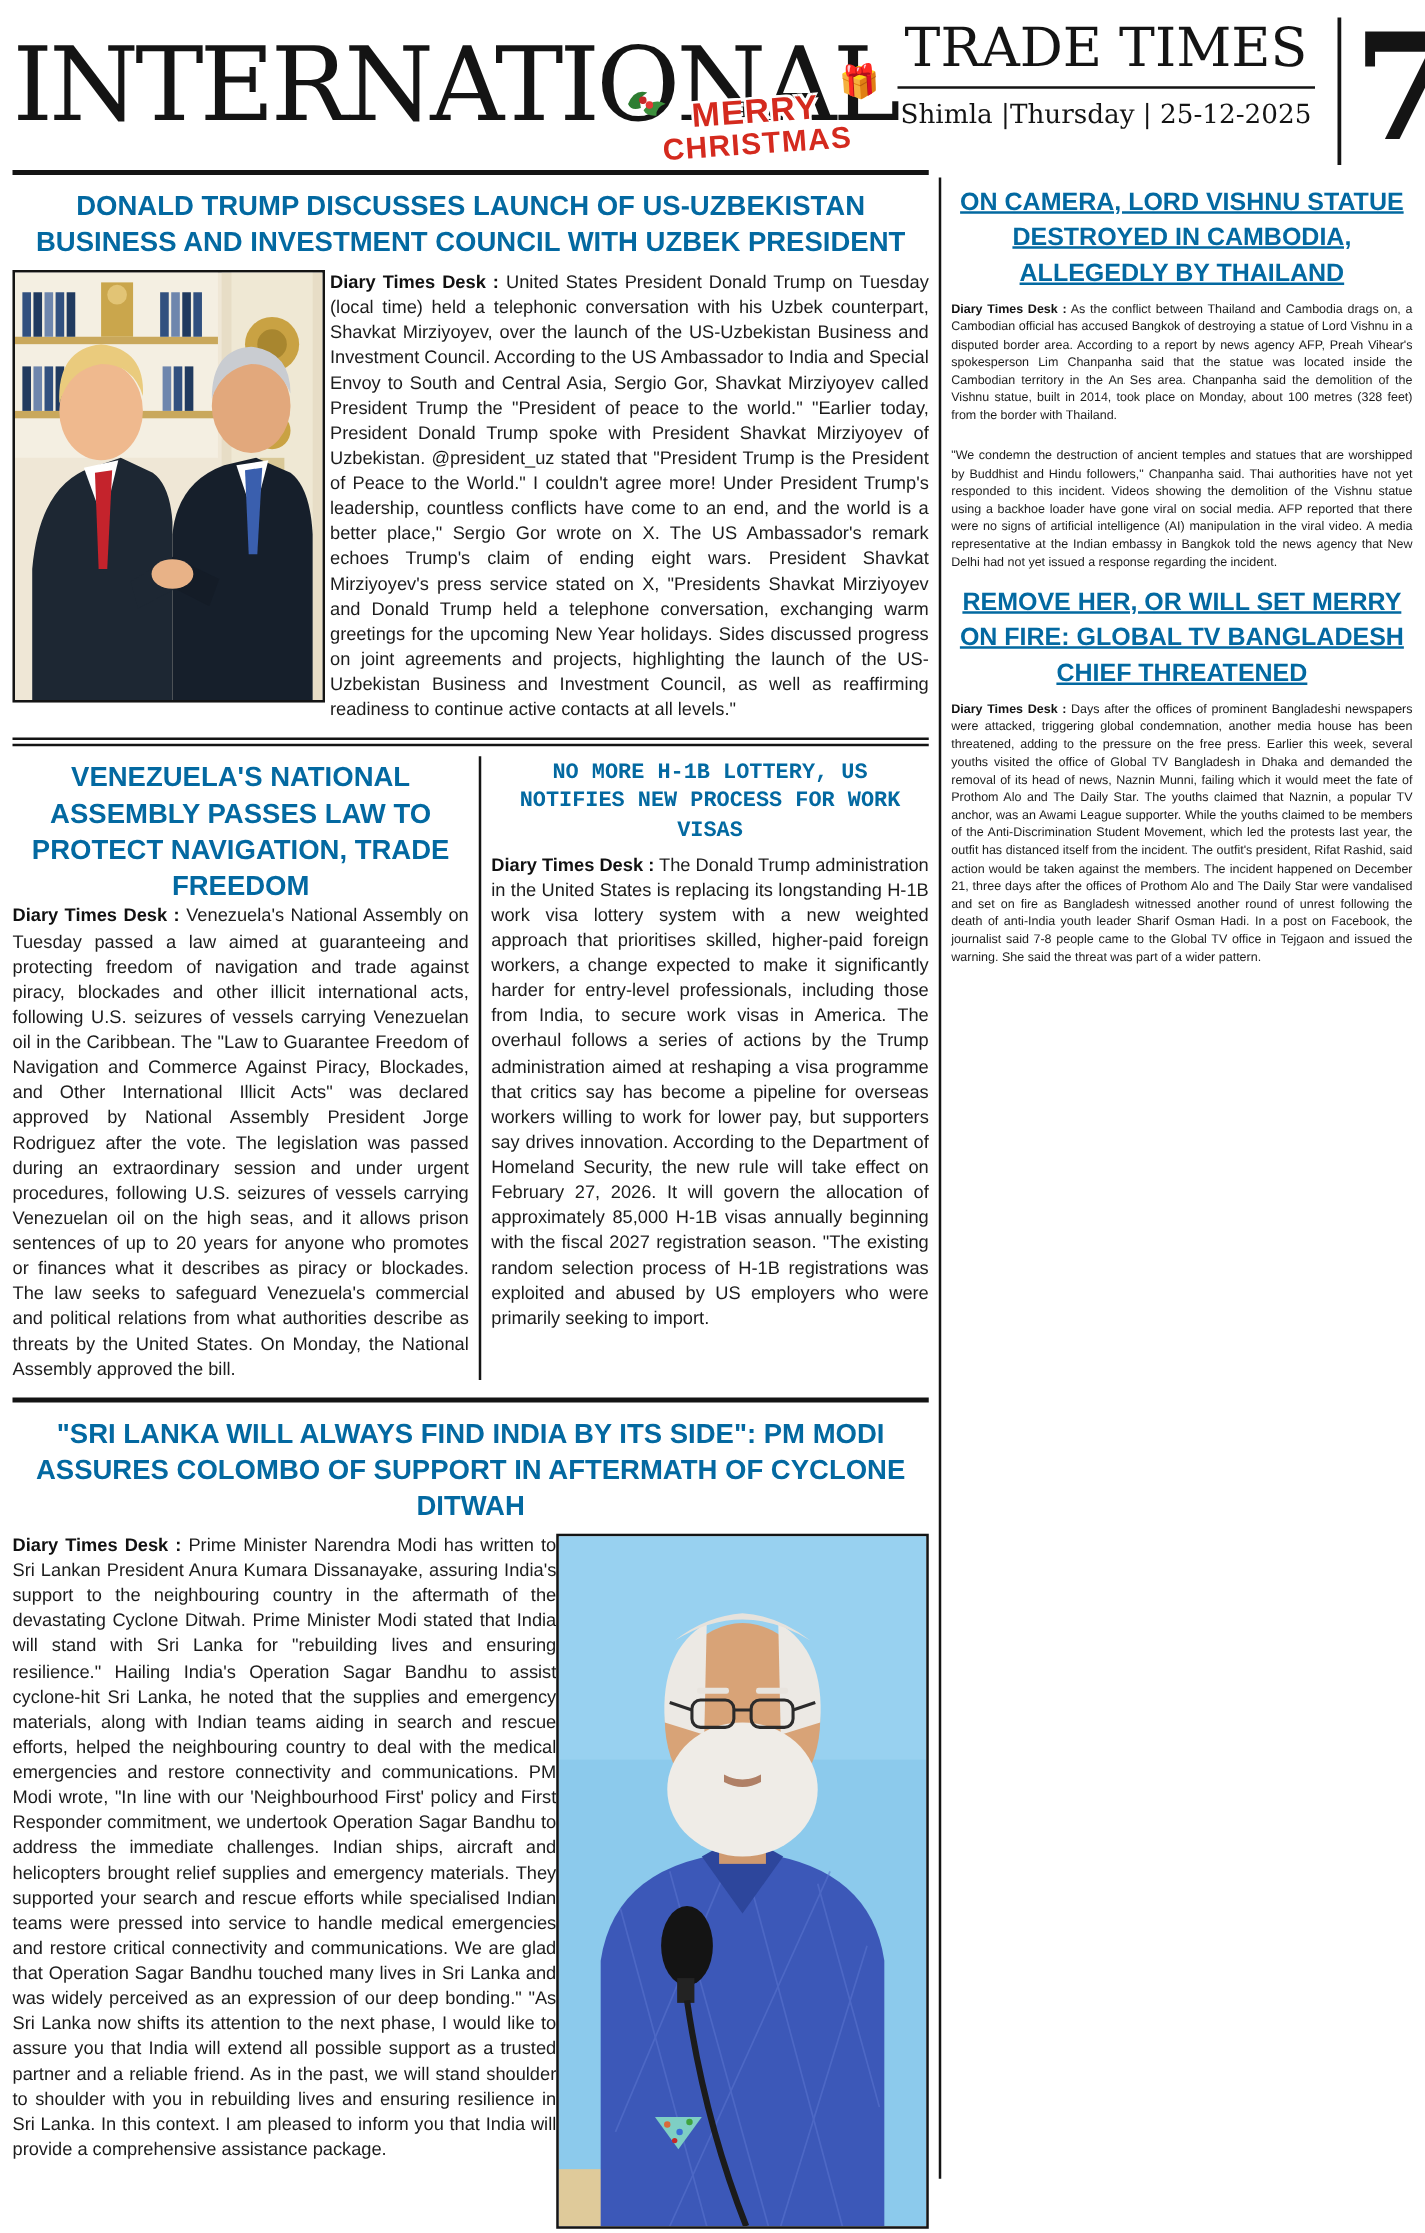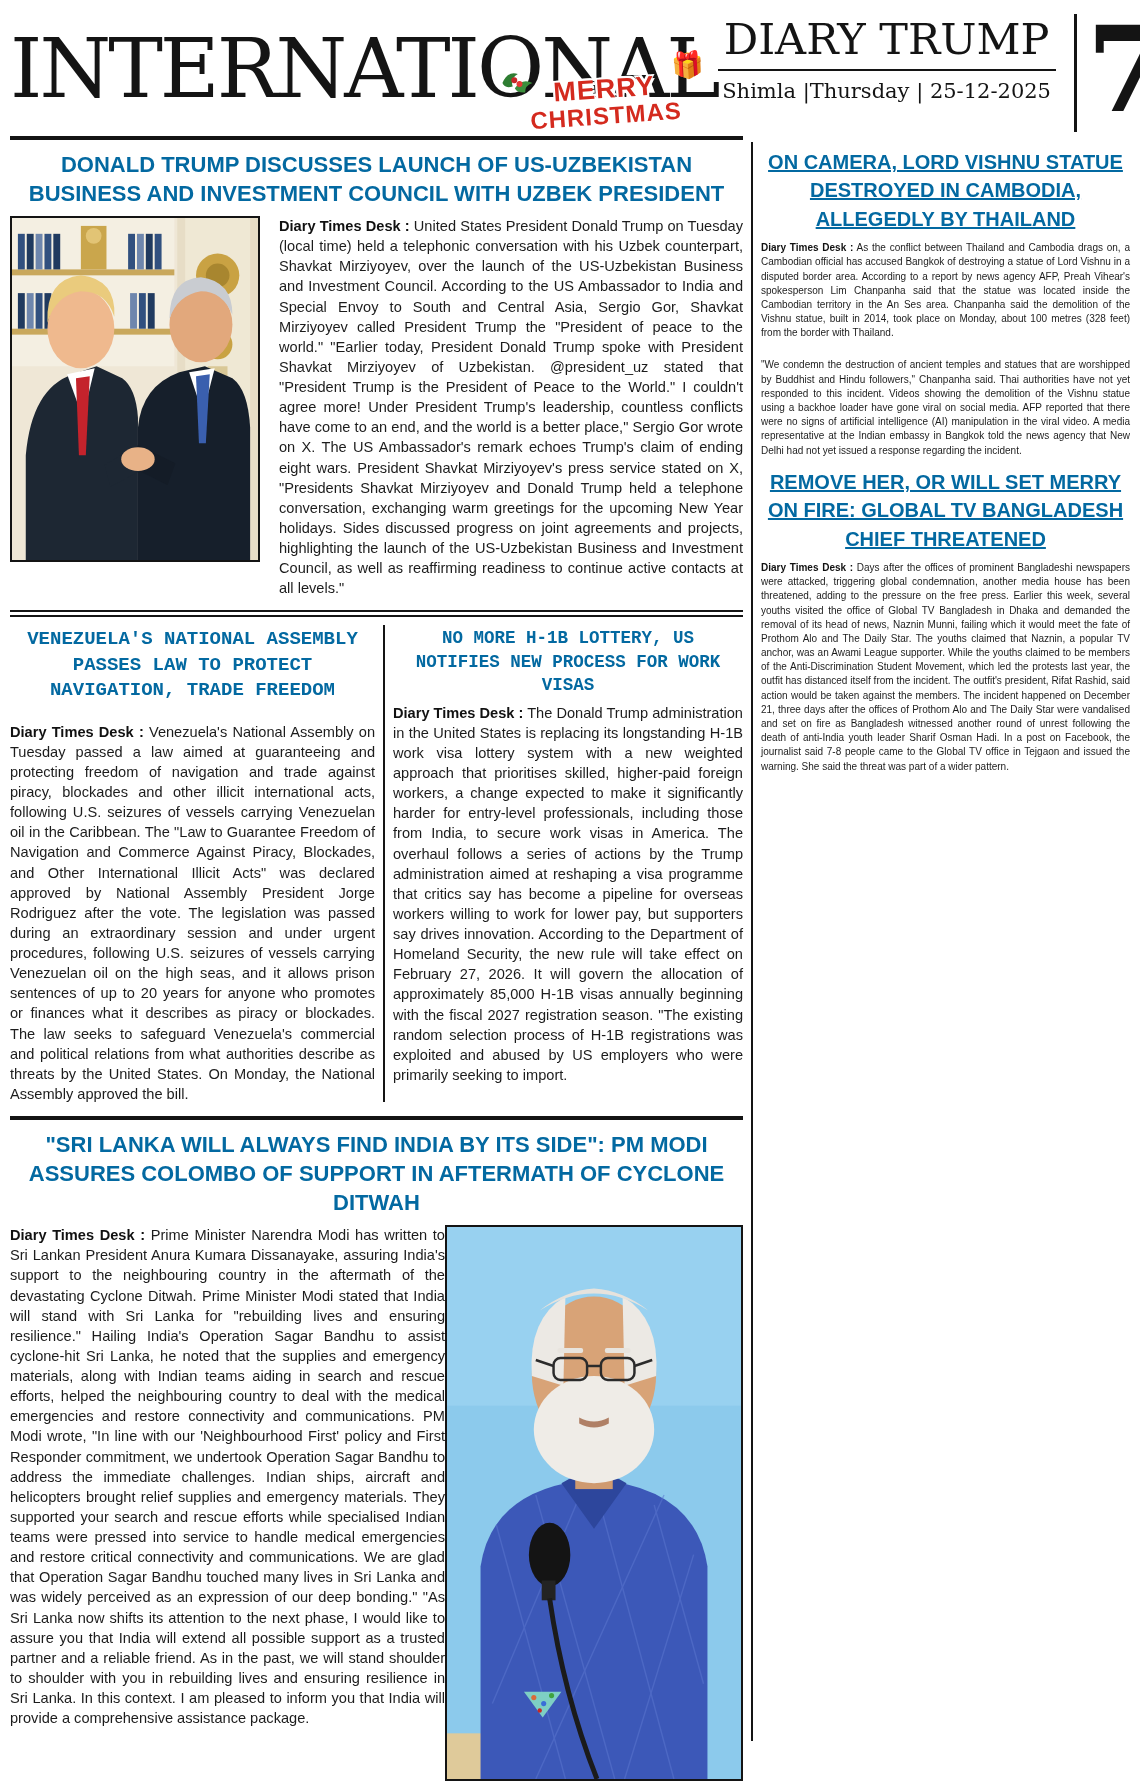--- a/index.html
+++ b/index.html
@@ -38,33 +38,33 @@
   .holly { position:absolute; left:-18px; top:-14px; }
   .gift { position:absolute; right:-16px; top:-18px; font-size:26px; }
   
   .main { display:flex; align-items:stretch; }
   .left-zone { width:733px; flex:none; }
   .main-vrule { width:2px; background:#141414; margin:2px 8px 40px 8px; }
   .right-col { flex:1; padding-top:2px; }
   
   .headline { font-weight:700; text-align:center; color:#0369a1; }
   .headline.xl { font-size:22px; line-height:1.32; margin:10px 4px 8px 4px; }
-  .headline.lg { font-size:19px; line-height:1.32; margin:8px 2px 19px 2px;font-family:Liberation Mono, monospace; }
+  .headline.lg { font-size:22px; line-height:1.32; margin:8px 2px 0 2px; }
   .headline.md { font-size:17.5px; line-height:1.32; margin:8px 2px 6px 2px;font-family:Liberation Mono, monospace; }
   .headline.rc { font-size:20px; line-height:1.42; margin:6px 2px 8px 2px;text-decoration:underline; }
   .body-text { font-size:14.6px; line-height:1.38; text-align:justify; color:#1c1c1c; }
   .right-col .body-text { font-size:10px; line-height:1.42; }
   .body-text strong { font-weight:700; color:#111; }
   .para-gap { height:18px; }
   
   .double-rule { border-top:2px solid #141414; border-bottom:2px solid #141414; height:7px; margin:12px 0 2px 0; }
   .thick-rule { height:4px; background:#141414; margin:12px 0 4px 0; }
   .bottom-rule { height:5px; background:#141414; margin-top:12px; }
   
-  .trump-row { display:flex; gap:19px; margin-top:4px; }
+  .trump-row { display:flex; gap:4px; margin-top:4px; }
   .photo-frame { border:2px solid #141414; background:#ddd; flex:none; overflow:hidden; }
   .trump-photo-frame { width:250px; height:346px; }
   .trump-text { flex:1; }
   .two-col { display:flex; align-items:stretch; }
   .col-a { width:365px; flex:none; }
   .col-vrule { width:2px; background:#141414; margin:6px 8px 2px 8px; }
   .col-b { flex:1; }
   .modi-row { display:flex; margin-top:4px; }
   .modi-text { flex:1; }
   .modi-photo-frame { width:298px; height:556px; }
@@ -72,21 +72,21 @@
 </style>
 </head>
 <body>
 
 <div class="page">
 
   <div class="masthead">
     <div class="section-title">INTERNATIONAL</div>
     <div class="masthead-right">
       <div class="paper-block">
-        <div class="paper-name">DIARY TRUMP</div>
+        <div class="paper-name">TRADE TIMES</div>
         <div class="dateline">Shimla |Thursday | 25-12-2025</div>
       </div>
       <div class="masthead-vrule"></div>
       <div class="page-number">7</div>
     </div>
   </div>
   <div class="header-rule"></div>
 
   <div class="xmas-badge">
     <span class="holly">

